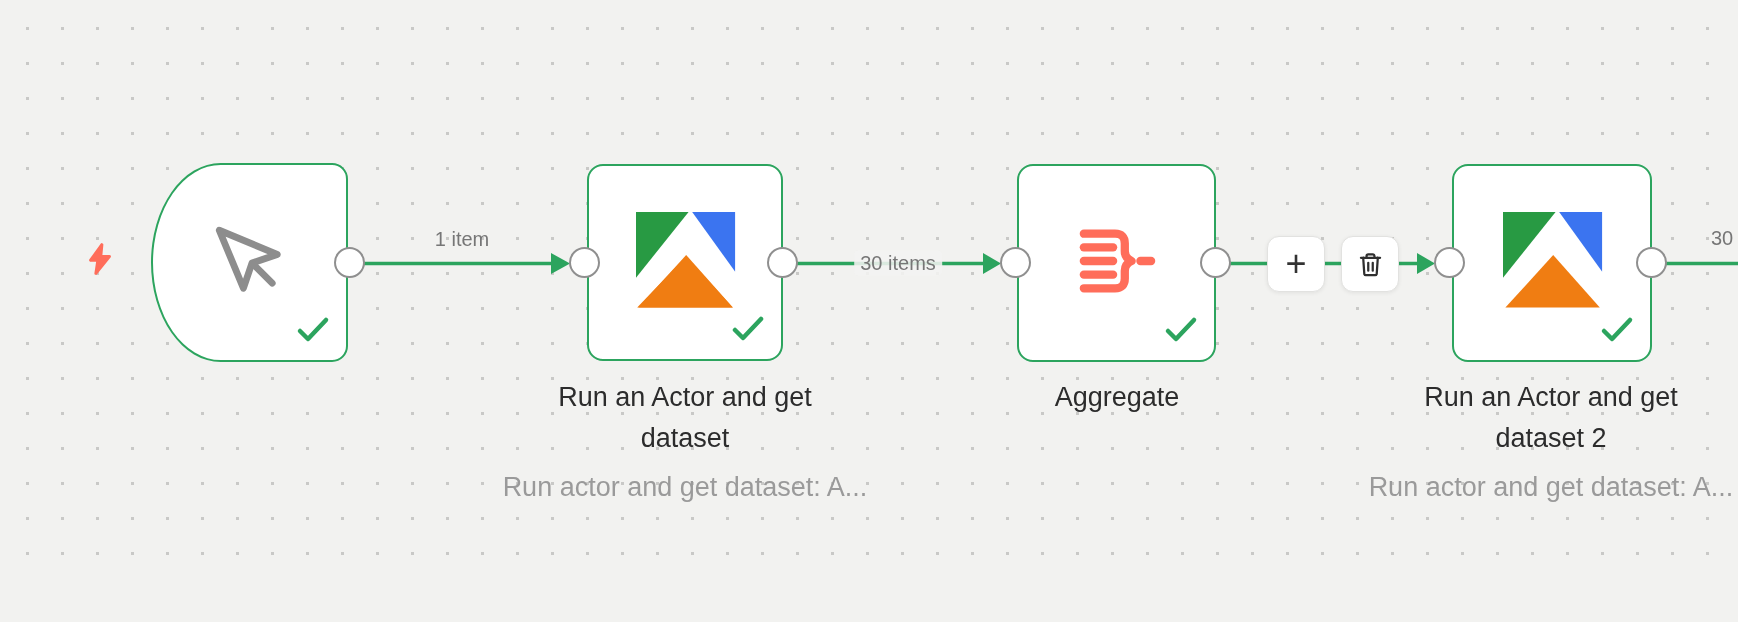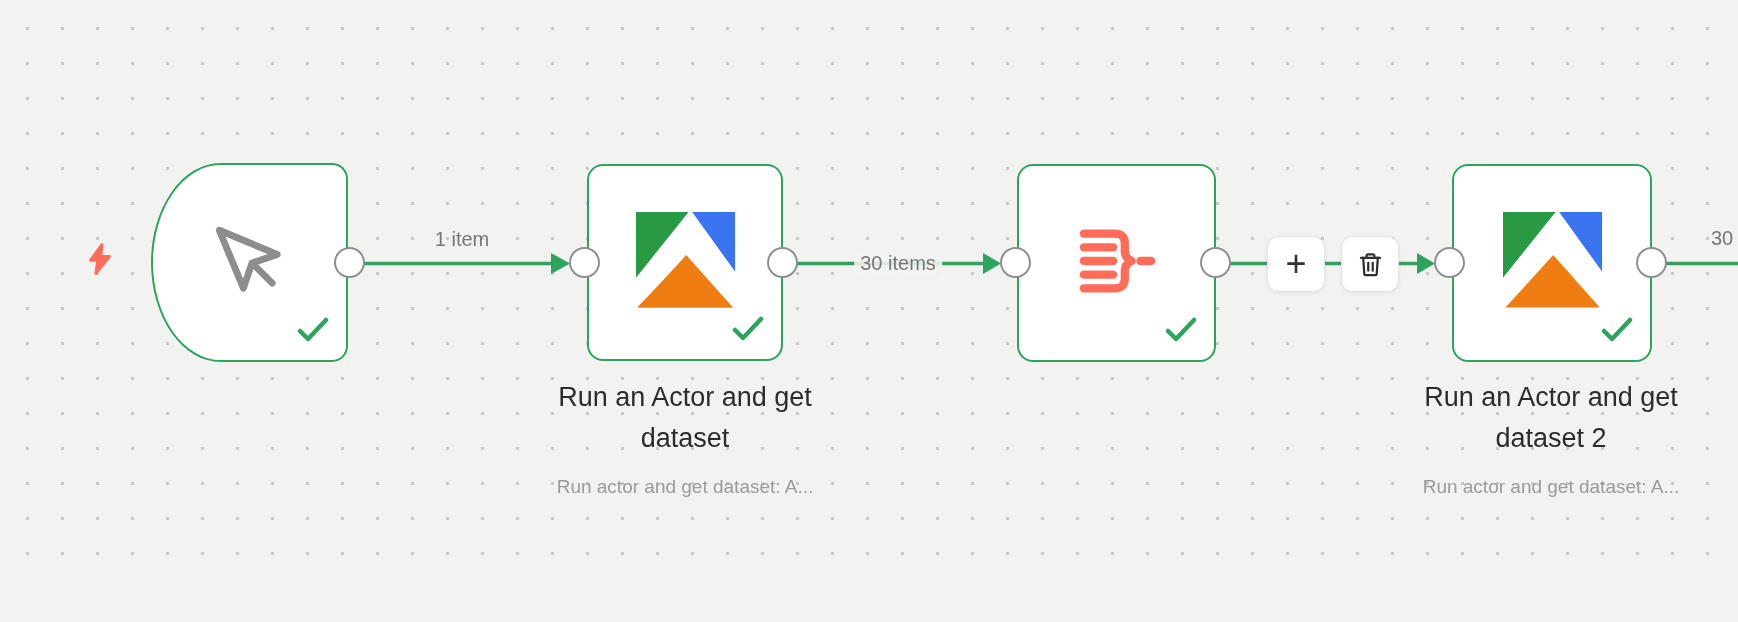--- a/index.html
+++ b/index.html
@@ -27,21 +27,21 @@
     position:absolute;width:27px;height:27px;border-radius:50%;
     background:#ffffff;border:2.5px solid #8f8f8f;box-sizing:content-box;z-index:3;
   }
   .node-title{
     position:absolute;transform:translateX(-50%);z-index:2;
     font-size:27px;line-height:41px;font-weight:500;color:#2c2c2c;
     text-align:center;white-space:pre-line;width:460px;
   }
   .node-subtitle{
     position:absolute;transform:translateX(-50%);z-index:2;
-    font-size:19px;line-height:26px;color:#9a9a9a;
+    font-size:27px;line-height:26px;color:#9a9a9a;
     text-align:center;white-space:nowrap;
   }
   .edge-label{
     position:absolute;z-index:2;font-size:20px;color:#767676;white-space:nowrap;
   }
   .edge-label--above{transform:translateX(-50%);}
   .edge-label--online{
     transform:translate(-50%,-50%);
     background:rgba(243,243,241,0.88);padding:1px 6px;border-radius:4px;
   }
@@ -167,17 +167,18 @@
   <div class="connector" style="left:569px;top:247px;"></div>
   <div class="connector" style="left:767px;top:247px;"></div>
   <div class="connector" style="left:1000px;top:247px;"></div>
   <div class="connector" style="left:1200px;top:247px;"></div>
   <div class="connector" style="left:1434px;top:247px;"></div>
   <div class="connector" style="left:1636px;top:247px;"></div>
 
   <div class="node-title" style="left:685px;top:377px;">Run an Actor and get
 dataset</div>
   <div class="node-subtitle" style="left:685px;top:474px;">Run actor and get dataset: A...</div>
+  <div class="node-title" style="left:1117px;top:377px;">Aggregate</div>
   <div class="node-title" style="left:1551px;top:377px;">Run an Actor and get
 dataset 2</div>
   <div class="node-subtitle" style="left:1551px;top:474px;">Run actor and get dataset: A...</div>
 
 </div>
 
 </body></html>

